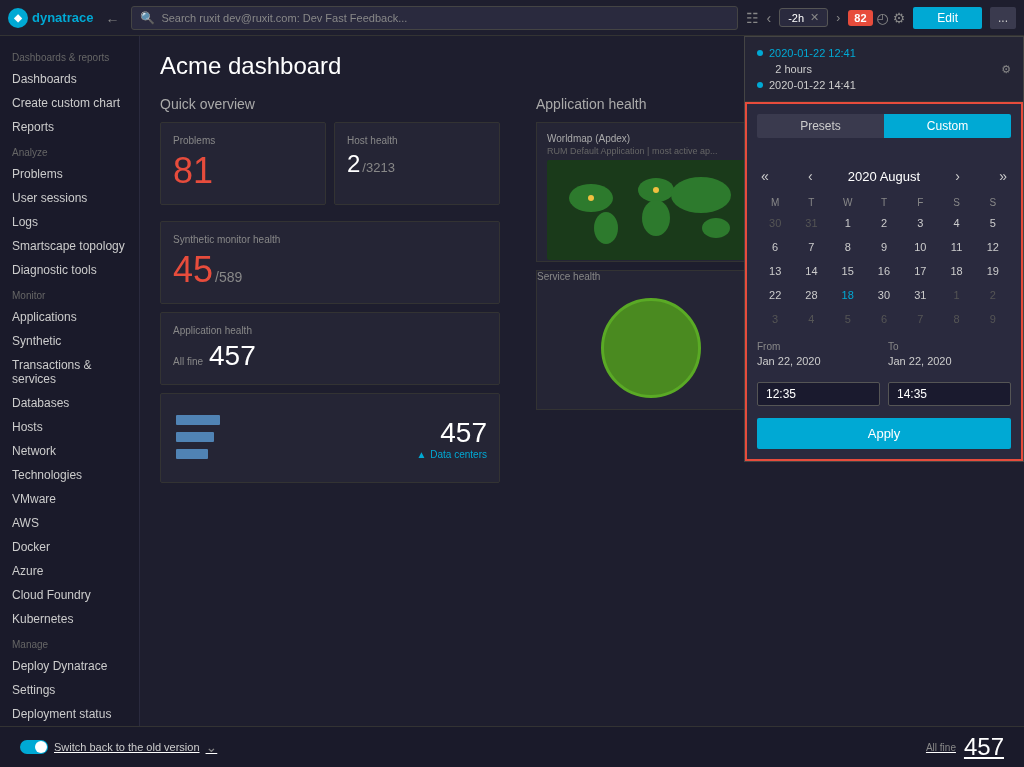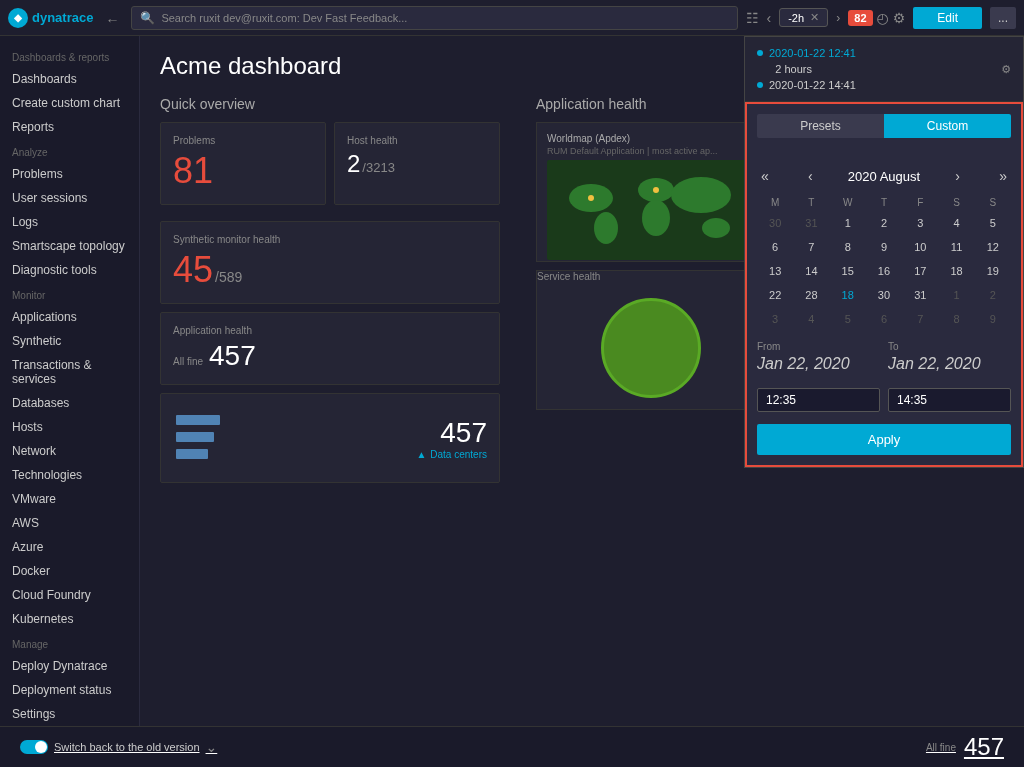--- a/index.html
+++ b/index.html
@@ -94,21 +94,21 @@
 
     .cal-grid { width: 100%; border-collapse: collapse; }
     .cal-grid th { color: #888; font-size: 10px; text-align: center; padding: 3px 0; font-weight: normal; }
     .cal-grid td { text-align: center; padding: 3px 0; font-size: 11px; color: #ccc; cursor: pointer; width: 28px; height: 24px; }
     .cal-grid td.other-month { color: #555; }
     .cal-grid td.selected { background: #00a9d4; border-radius: 50%; color: #fff; }
 
     .from-to-row { display: grid; grid-template-columns: 1fr 1fr; gap: 8px; margin-top: 10px; margin-bottom: 8px; }
     .from-to-field { }
     .ft-label { font-size: 10px; color: #888; margin-bottom: 3px; }
-    .ft-date { font-size: 16px; color: #ccc; margin-bottom: 3px; font-style: italic; }
+    .ft-date { font-size: 11px; color: #ccc; margin-bottom: 3px; }
     .ft-time-input { background: #1a1a2e; border: 1px solid #555; color: #fff; font-size: 12px; padding: 4px 8px; width: 100%; border-radius: 2px; margin-top: 12px; }
 
     .apply-btn { width: 100%; background: #00a9d4; border: none; color: #fff; padding: 8px; font-size: 13px; cursor: pointer; border-radius: 2px; margin-top: 4px; }
 
     
     .bottom-bar { background: #1a1a2a; border-top: 1px solid #333; padding: 6px 20px; display: flex; align-items: center; gap: 16px; flex-shrink: 0; text-decoration: underline; }
     .toggle-switch { display: flex; align-items: center; gap: 6px; }
     .toggle { width: 28px; height: 14px; background: #00a9d4; border-radius: 7px; position: relative; cursor: pointer; }
     .toggle-knob { width: 12px; height: 12px; background: #fff; border-radius: 50%; position: absolute; top: 1px; right: 1px; }
     .toggle-label { font-size: 11px; color: #ccc; }
@@ -171,29 +171,29 @@
     <div class="sidebar-section-label">Monitor</div>
     <div class="sidebar-item">Applications</div>
     <div class="sidebar-item">Synthetic</div>
     <div class="sidebar-item">Transactions &amp; services</div>
     <div class="sidebar-item">Databases</div>
     <div class="sidebar-item">Hosts</div>
     <div class="sidebar-item">Network</div>
     <div class="sidebar-item">Technologies</div>
     <div class="sidebar-item">VMware</div>
     <div class="sidebar-item">AWS</div>
+    <div class="sidebar-item">Docker</div>
     <div class="sidebar-item">Azure</div>
-    <div class="sidebar-item">Docker</div>
     <div class="sidebar-item">Cloud Foundry</div>
     <div class="sidebar-item">Kubernetes</div>
 
     <div class="sidebar-section-label">Manage</div>
     <div class="sidebar-item">Deploy Dynatrace</div>
+    <div class="sidebar-item">Settings</div>
     <div class="sidebar-item">Deployment status</div>
-    <div class="sidebar-item">Settings</div>
 
   </div>
 
   <div class="content">
     <div class="content-inner">
       <div class="page-title">Acme dashboard</div>
 
       <div style="display:flex; gap:36px;">
 
         <div class="quick-overview">

